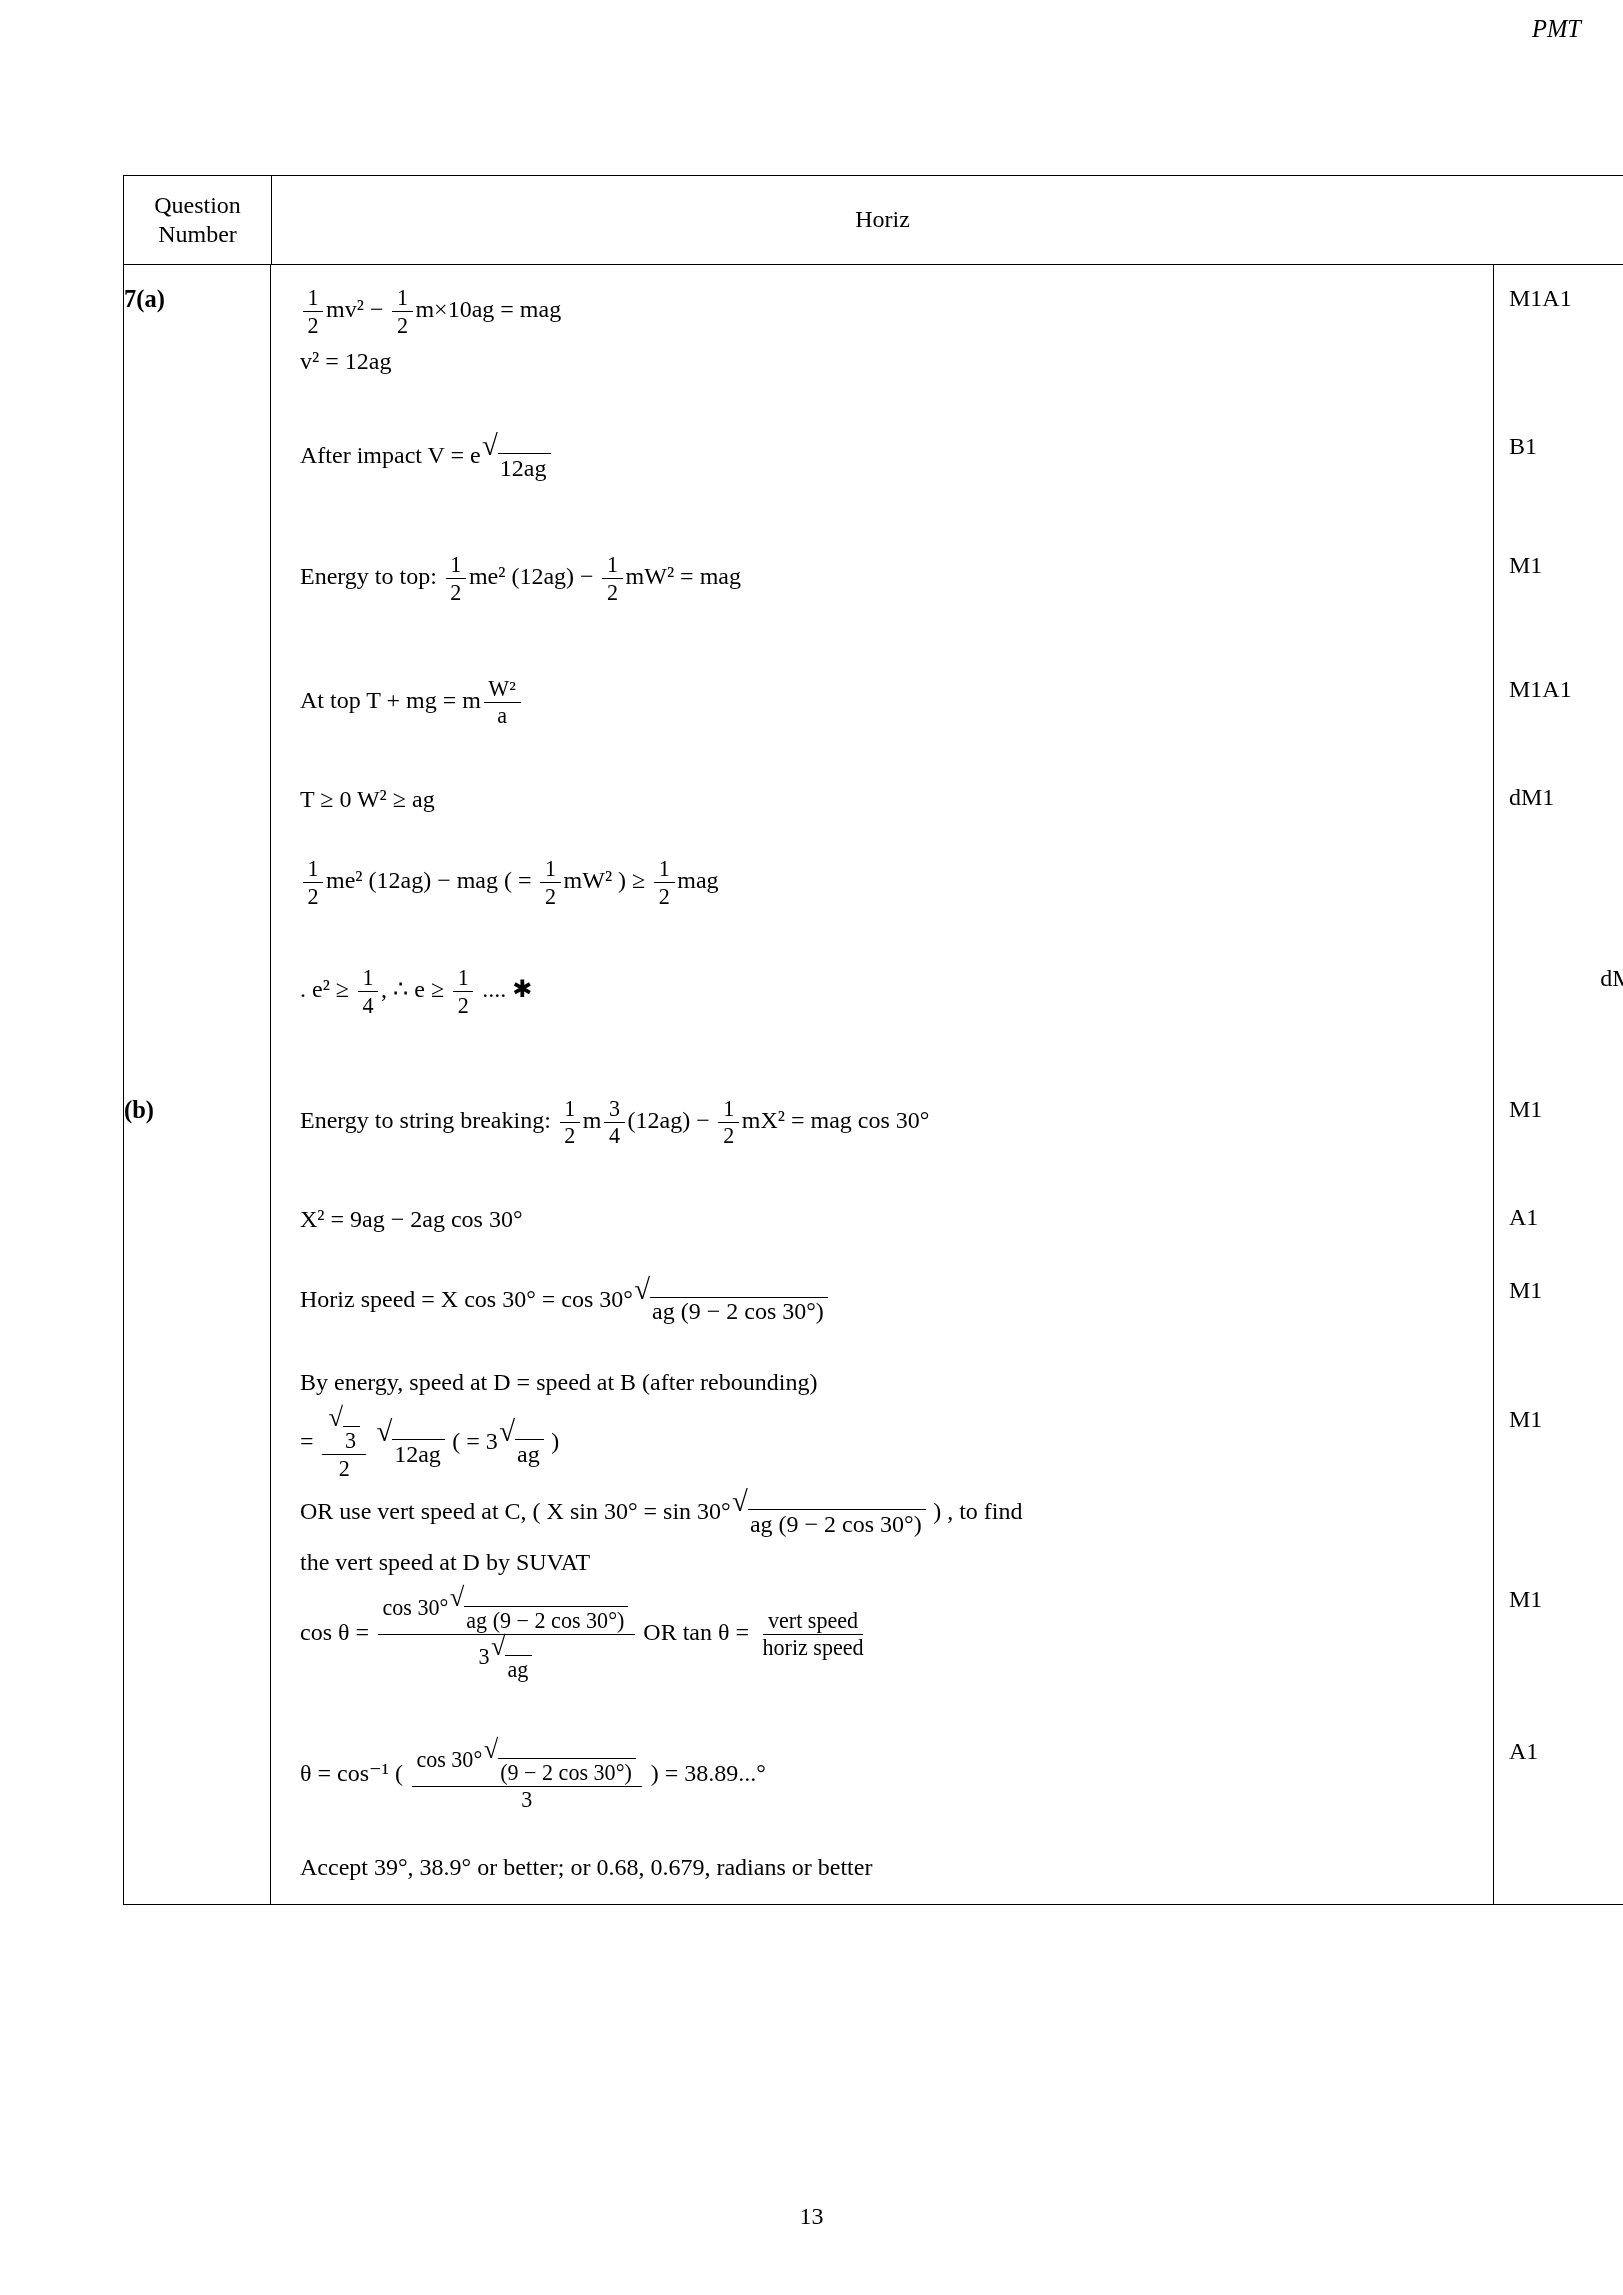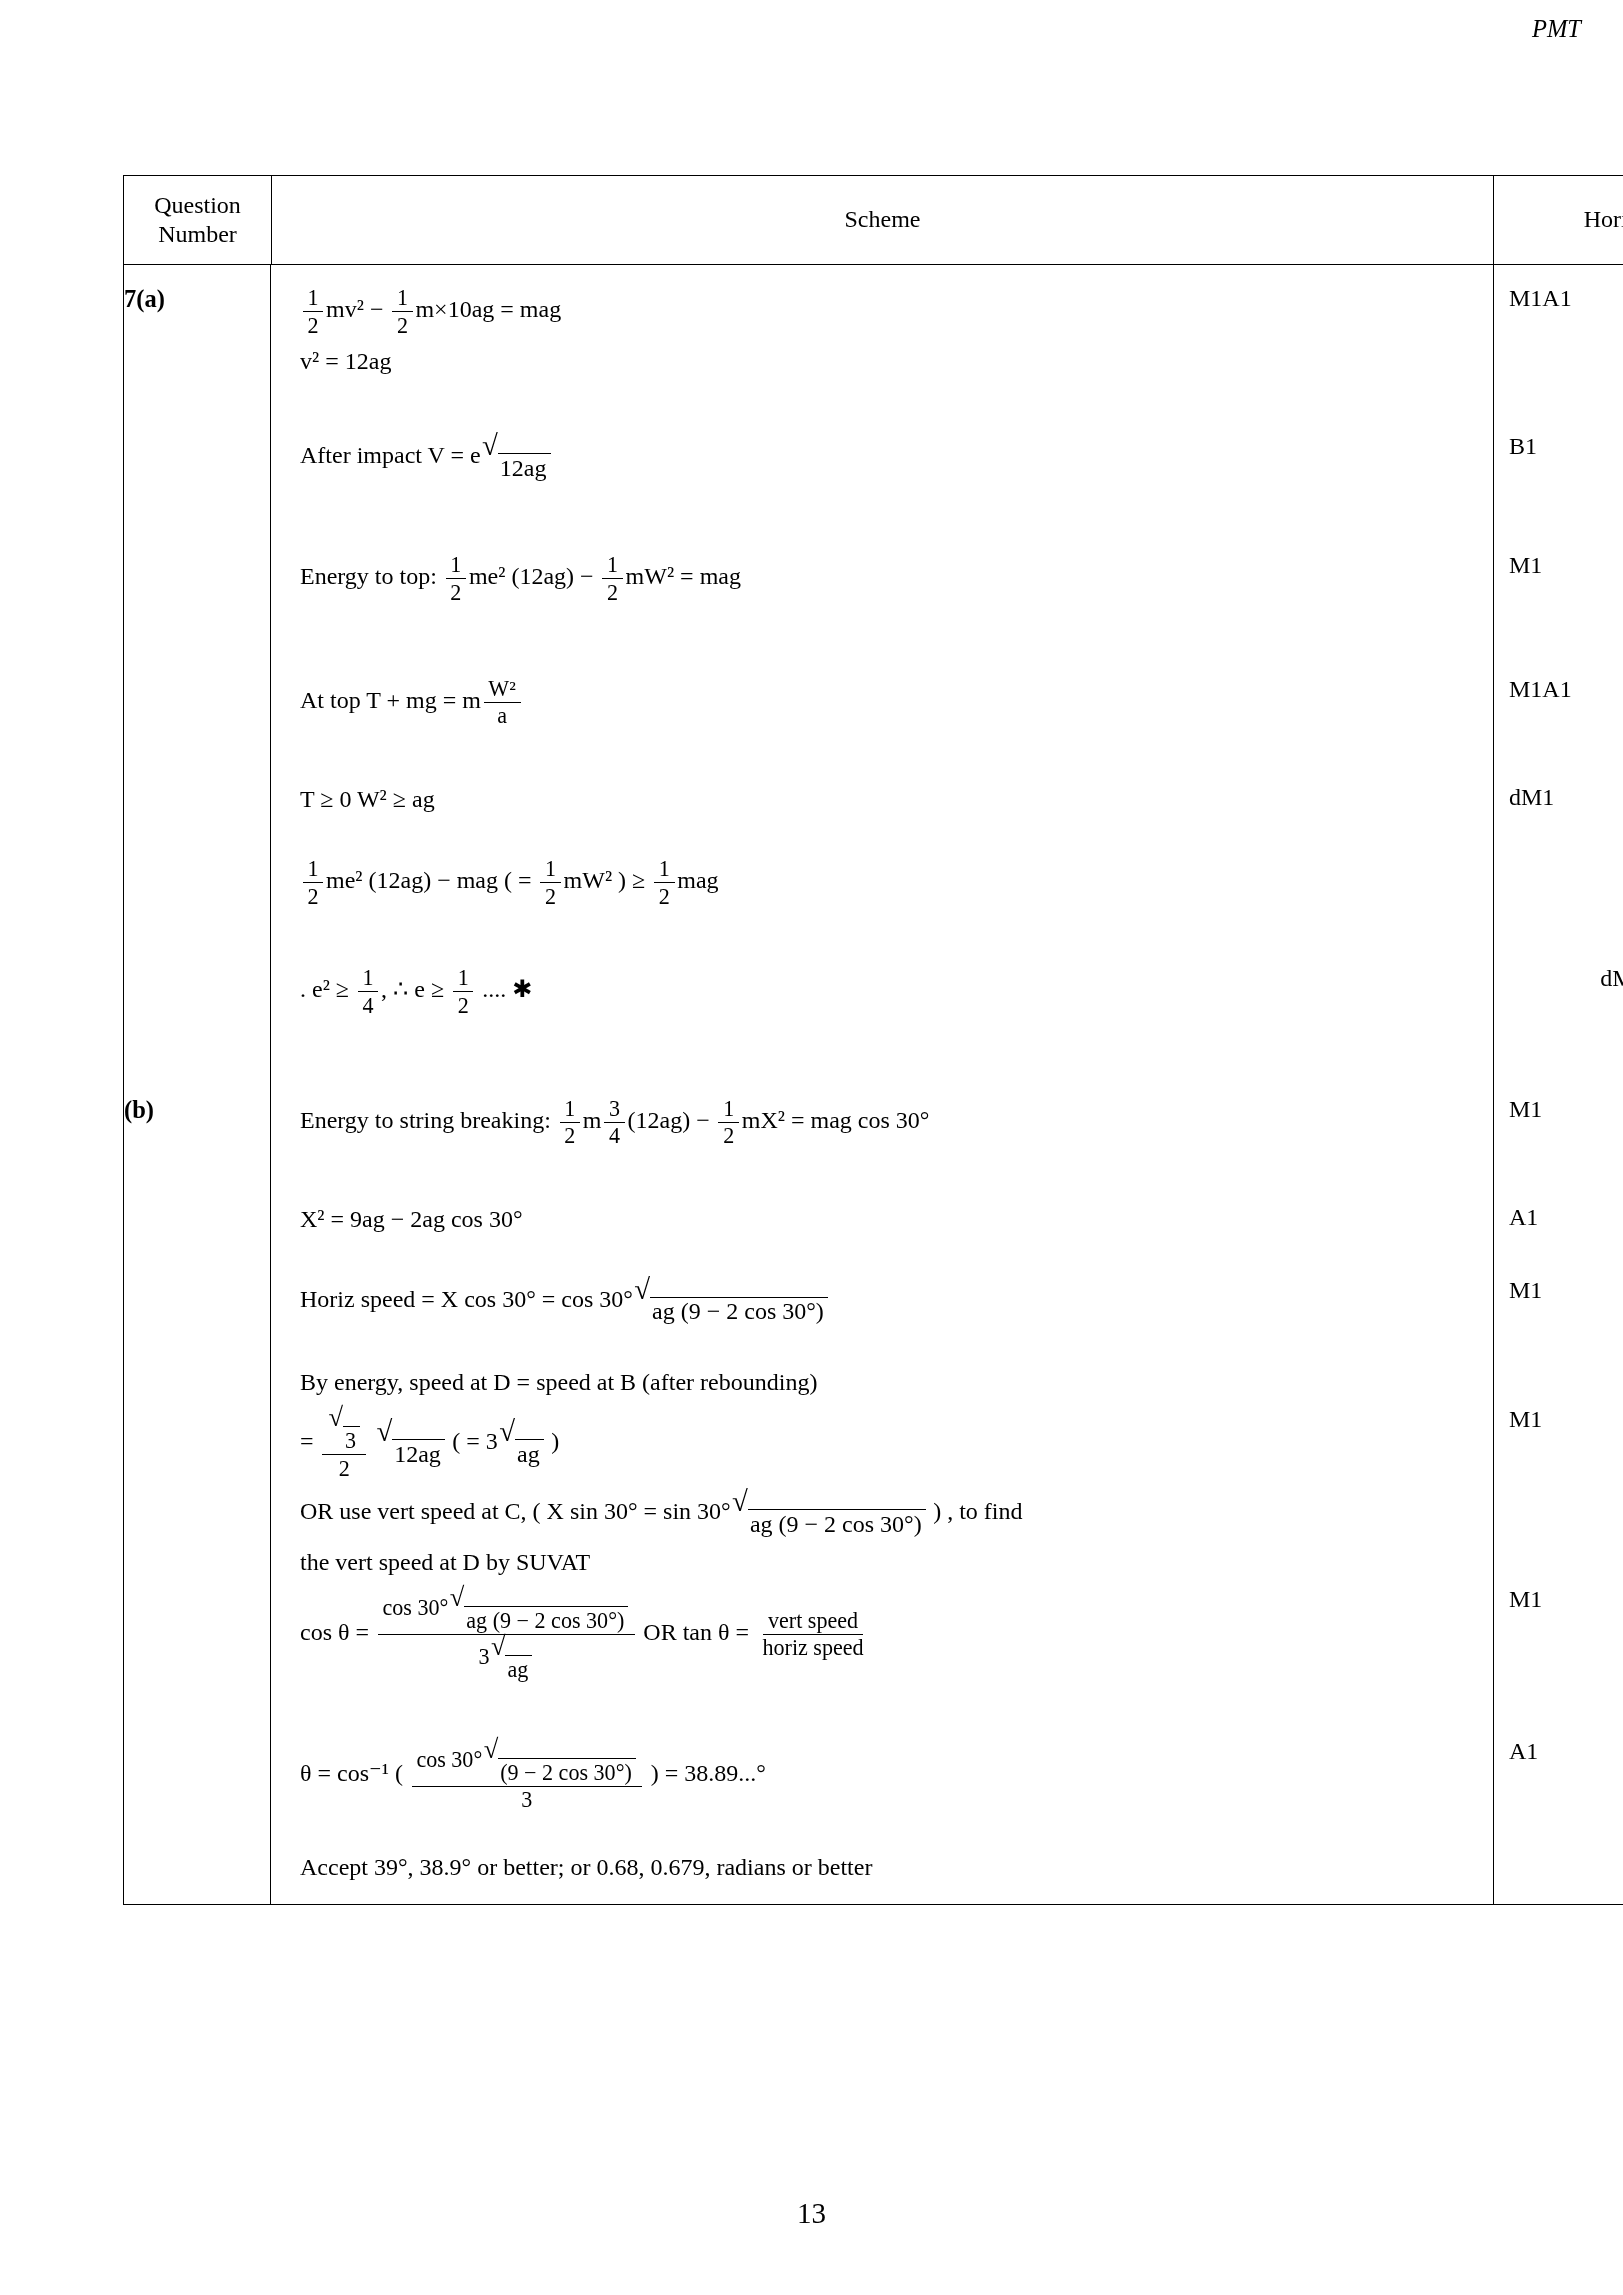--- a/index.html
+++ b/index.html
@@ -91,33 +91,32 @@
     vertical-align:middle;
     margin:0 1.4px;
   }
   .sqrt .sym{font-size:1.2em;line-height:1;margin-top:-2px;}
   .sqrt .sbody{border-top:1.7px solid #000;padding:0.7px 4.1px 0 2px;line-height:1.15;margin-top:20px;}
   .pagenum{
     position:absolute;
     bottom:65px;
     left:0;right:0;
     text-align:center;
-    font-size:29px;
+    font-size:24px;
   }
 </style>
 </head>
 <body>
 
 <div class="page">
   <div class="watermark">PMT</div>
 
   <div class="table">
     <div class="thead">
       <div class="hcell">Question Number</div>
-      <div class="hcell">Scheme</div>
       <div class="hcell">Horiz</div>
     </div>
     <div class="tbody" id="tbody">
         <div class="row tight-b"><div class="qcell">7(a)</div><div class="scell"><span class="frac">
               <span class="num">1</span>
               <span class="den">2</span>
             </span>mv² − <span class="frac">
               <span class="num">1</span>
               <span class="den">2</span>
             </span>m×10ag = mag</div><div class="mcell">

